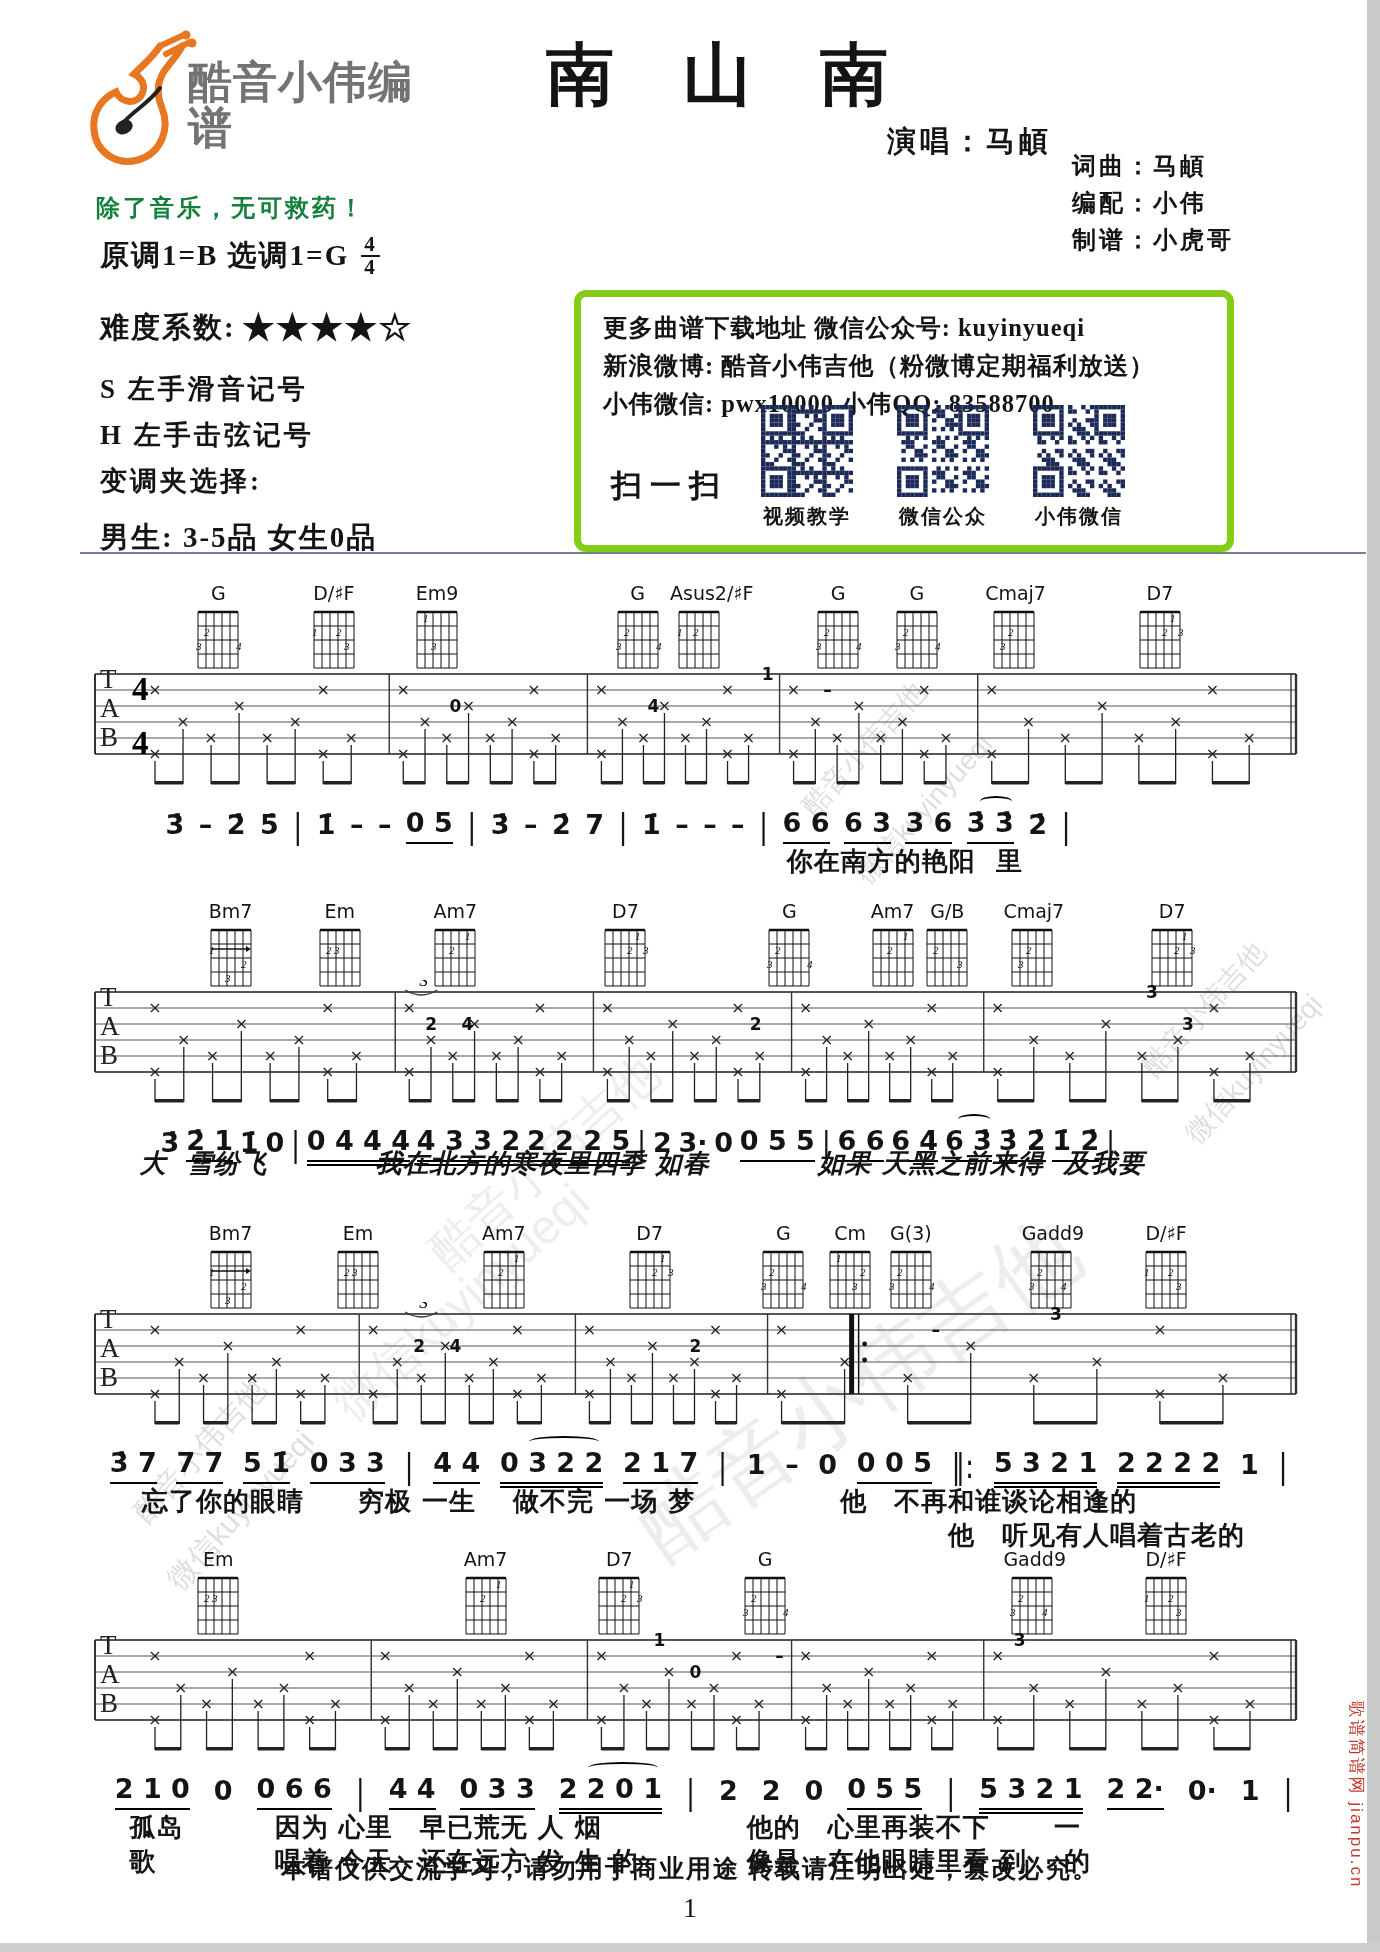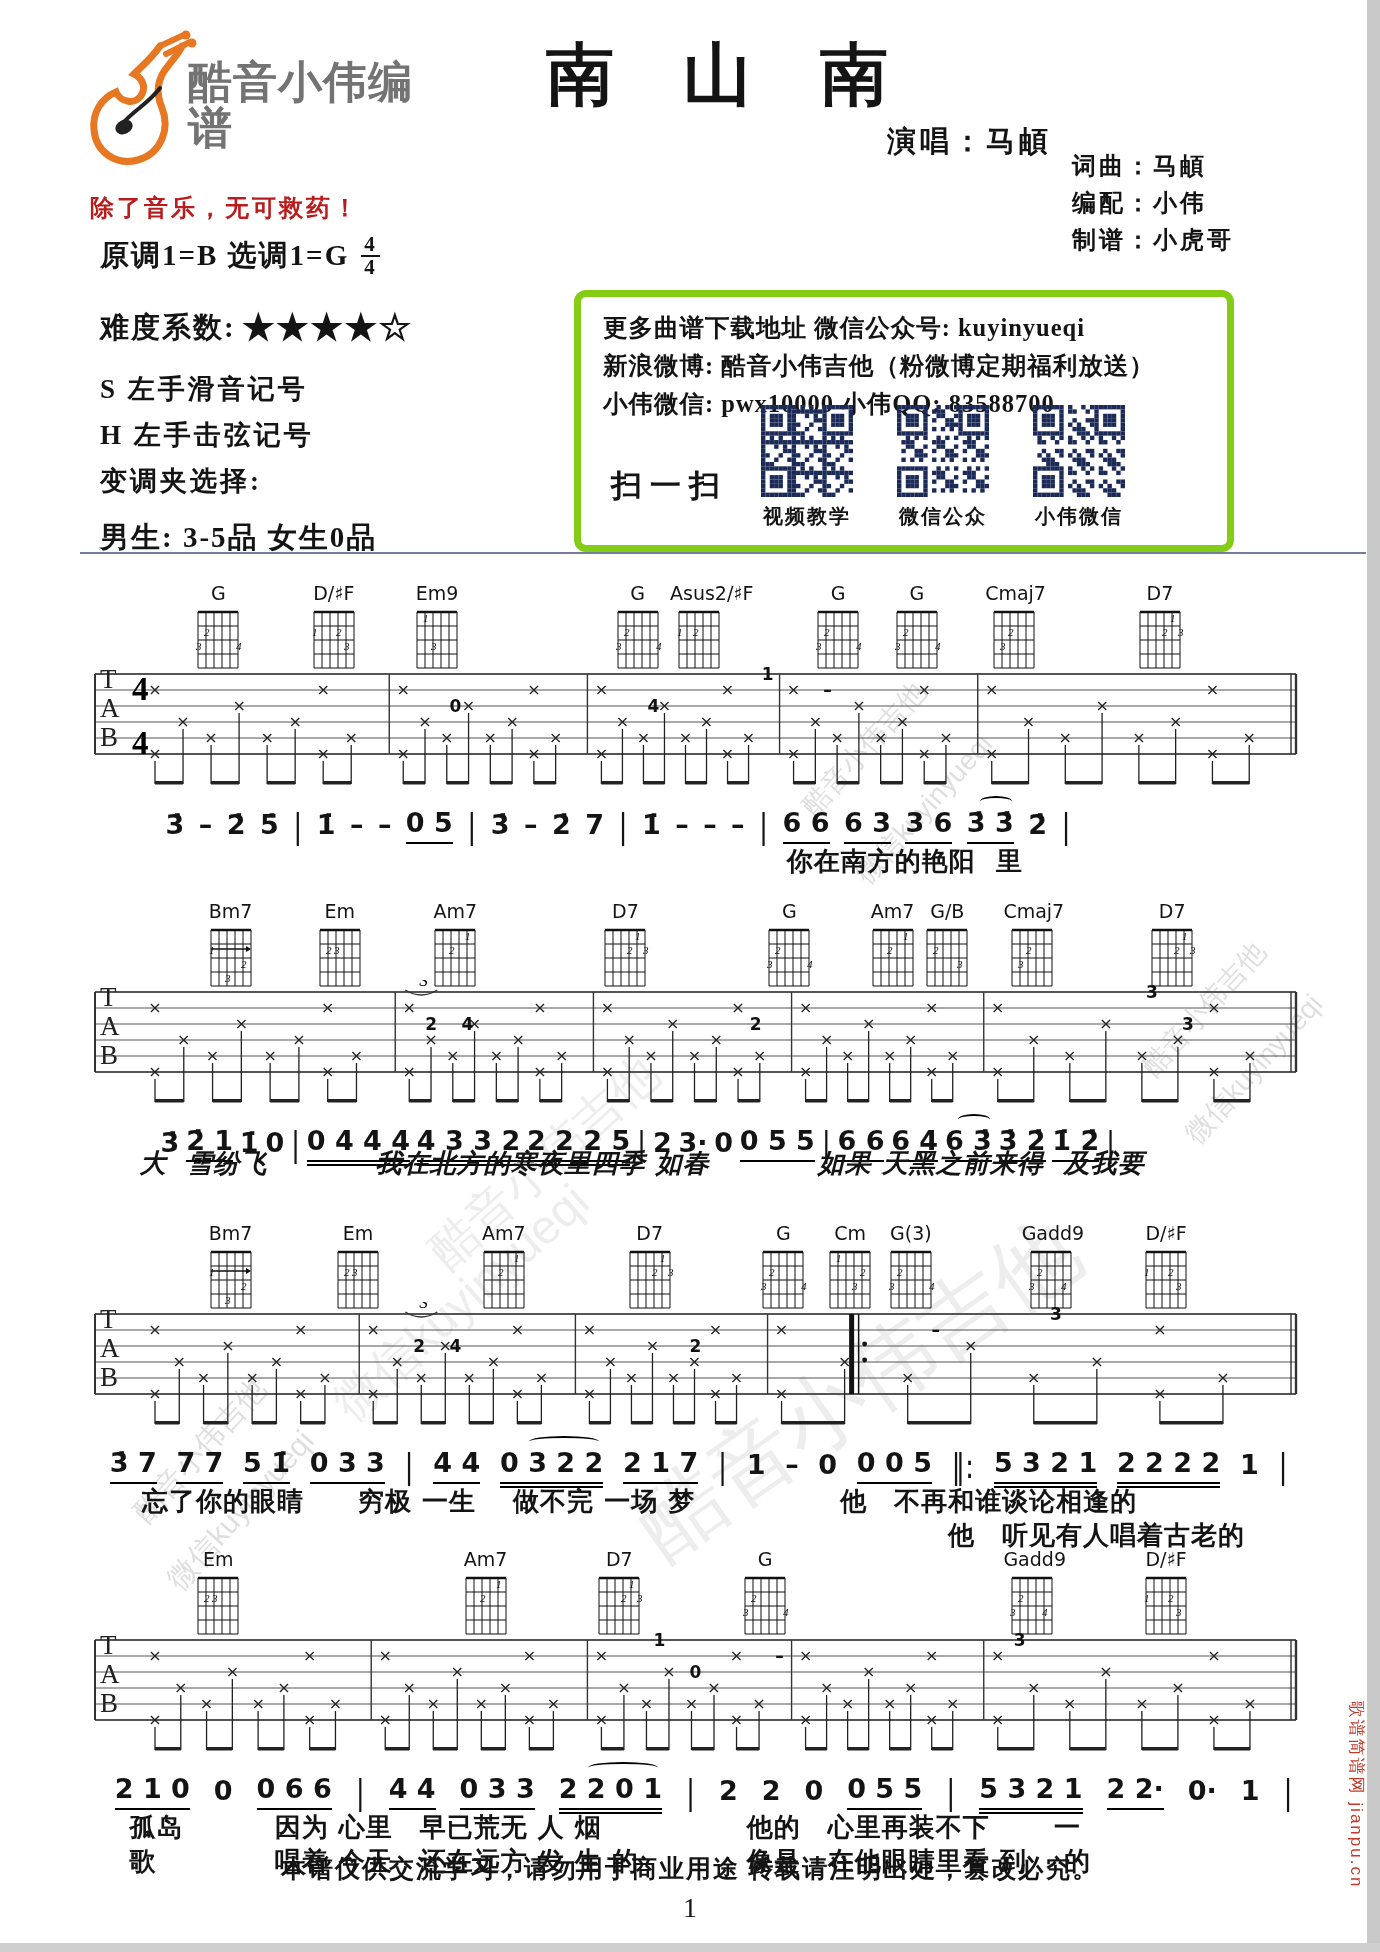--- a/index.html
+++ b/index.html
@@ -7,22 +7,22 @@
         font-family:"Liberation Sans",sans-serif;color:#141414;}
   .edge-right{position:absolute;top:0;right:0;width:13px;height:100%;background:#c9c9c9;}
   .edge-bottom{position:absolute;left:0;bottom:0;width:100%;height:9px;background:#cfcfcf;}
 
   
   .logo{position:absolute;left:82px;top:28px;width:360px;}
   .logo-row{display:flex;align-items:center;}
   .logo-txt{margin-left:-14px;}
   .brand{font-family:"Liberation Sans",sans-serif;font-weight:bold;font-size:44px;
          color:#737373;letter-spacing:1px;line-height:46px;}
-  .tagline{font-family:"Liberation Serif",serif;font-weight:bold;font-size:24px;color:#b91c1c;
-           margin-top:10px;margin-left:8px;letter-spacing:3px;}
+  .tagline{font-family:"Liberation Serif",serif;font-weight:bold;font-size:24px;color:#15803d;
+           margin-top:10px;margin-left:14px;letter-spacing:3px;}
   .title{position:absolute;left:400px;top:30px;width:660px;text-align:center;
          font-family:"Liberation Serif",serif;font-weight:bold;font-size:68px;letter-spacing:26px;}
   .singer{position:absolute;left:392px;top:122px;width:660px;text-align:right;
           font-family:"Liberation Serif",serif;font-weight:bold;font-size:29px;letter-spacing:4px;}
   .credits{position:absolute;left:1072px;top:104px;font-family:"Liberation Serif",serif;
            font-weight:bold;font-size:24px;line-height:37px;letter-spacing:3px;margin-top:44px;}
 
   
   .meta{position:absolute;left:100px;top:234px;width:400px;font-family:"Liberation Serif",serif;font-weight:bold;}
   .keyline{font-size:29px;letter-spacing:2px;display:flex;align-items:center;}

